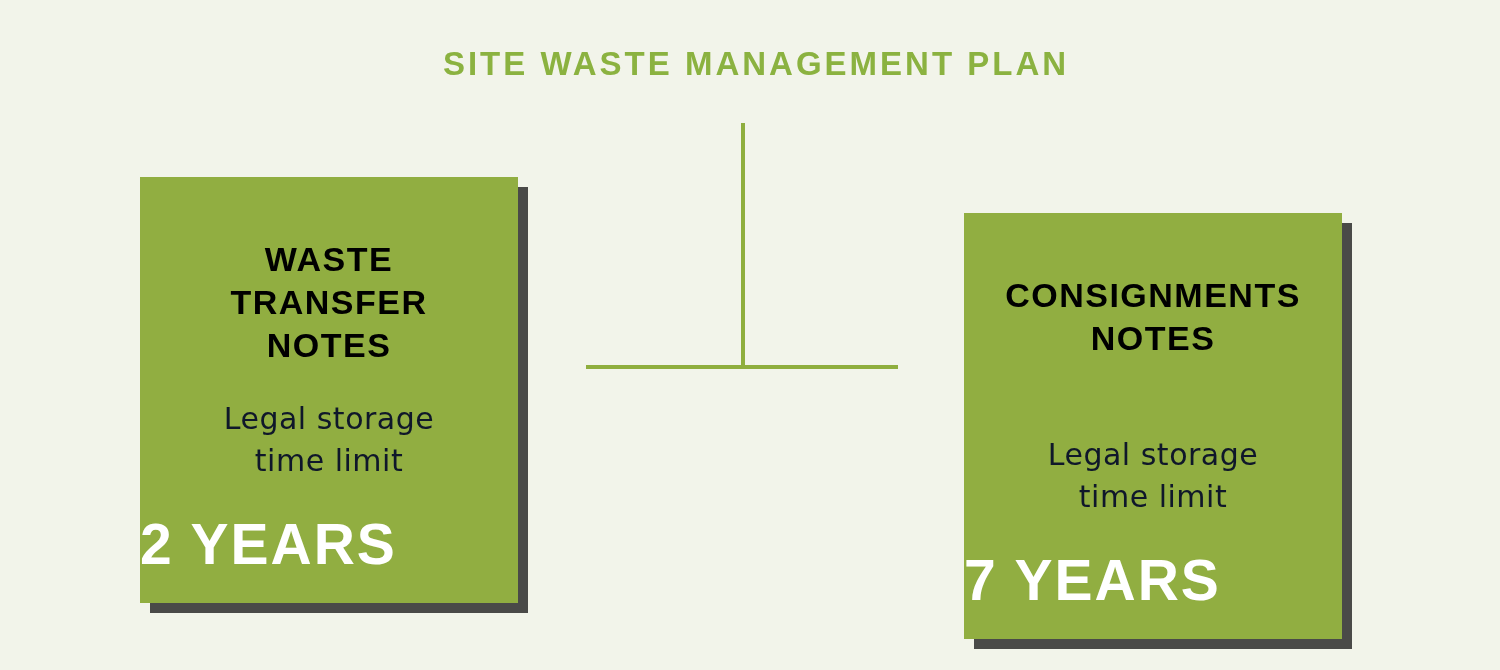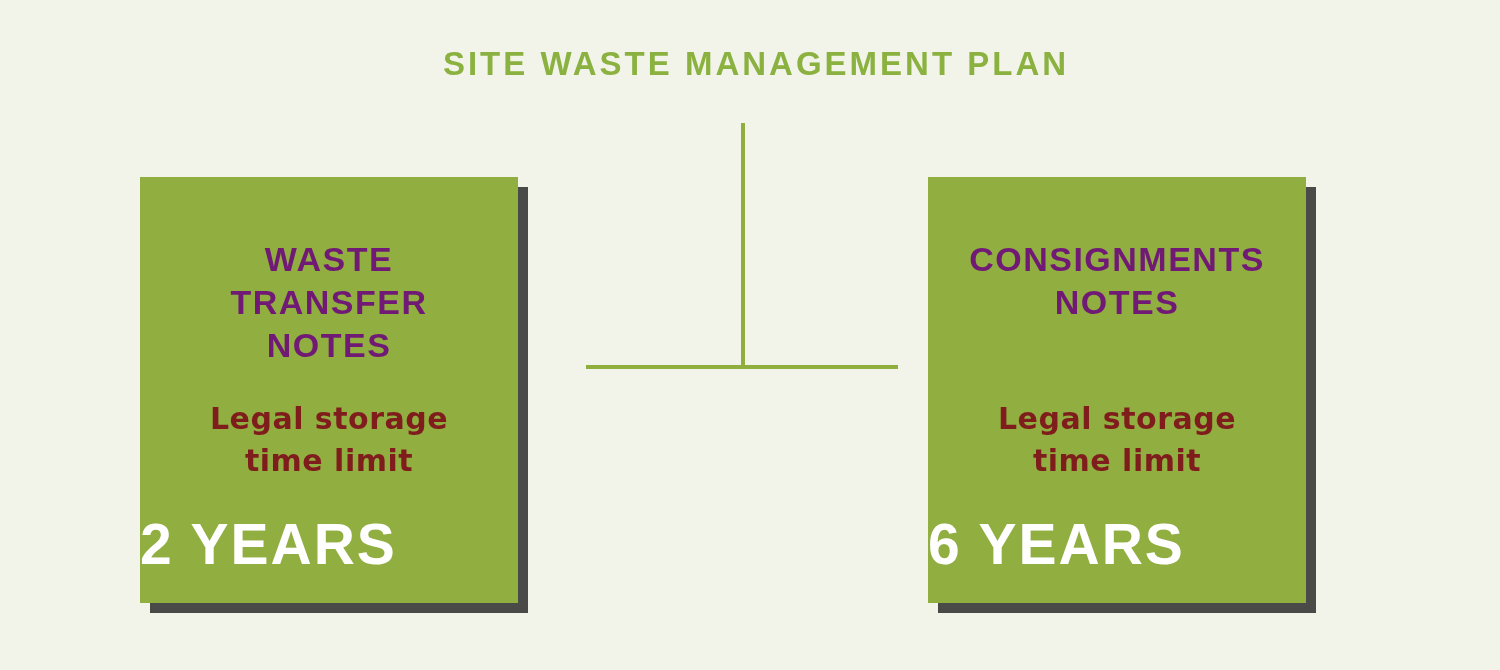--- a/index.html
+++ b/index.html
@@ -48,44 +48,44 @@
   }
   .card {
     position: absolute;
     top: 177px;
     width: 378px;
     height: 426px;
     background: #91AE41;
     box-shadow: 10px 10px 0 #4A4A48;
   }
   .card-left  { left: 140px; }
-  .card-right { left: 928px; }
+  .card-right { left: 964px; margin-top: 36px; }
   .card-heading {
     position: absolute;
     top: 61px;
     left: 0;
     right: 0;
     text-align: center;
-    color: #701a75;
+    color: #000000;
     font-family: "Liberation Sans", sans-serif;
     font-weight: bold;
     font-size: 34px;
     line-height: 43px;
     letter-spacing: 1.5px;
     white-space: pre-line;
   }
   .card-subtitle {
     position: absolute;
     top: 221px;
     left: 0;
     right: 0;
     text-align: center;
-    color: #7f1d1d;
+    color: #0f172a;
     font-family: "DejaVu Sans", sans-serif;
-    font-weight: bold;
+    font-weight: normal;
     font-size: 30px;
     line-height: 42px;
     letter-spacing: 0.5px;
     white-space: pre-line;
   }
   .card-duration {
     position: absolute;
     top: 337px;
     left: 0;
     right: 0;
@@ -115,16 +115,16 @@
     <div class="card-subtitle">Legal storage
 time limit</div>
     <div class="card-duration">2 YEARS</div>
   </div>
 
   <div class="card card-right">
     <div class="card-heading">CONSIGNMENTS
 NOTES</div>
     <div class="card-subtitle">Legal storage
 time limit</div>
-    <div class="card-duration">6 YEARS</div>
+    <div class="card-duration">7 YEARS</div>
   </div>
 
 </div>
 
 </body></html>

